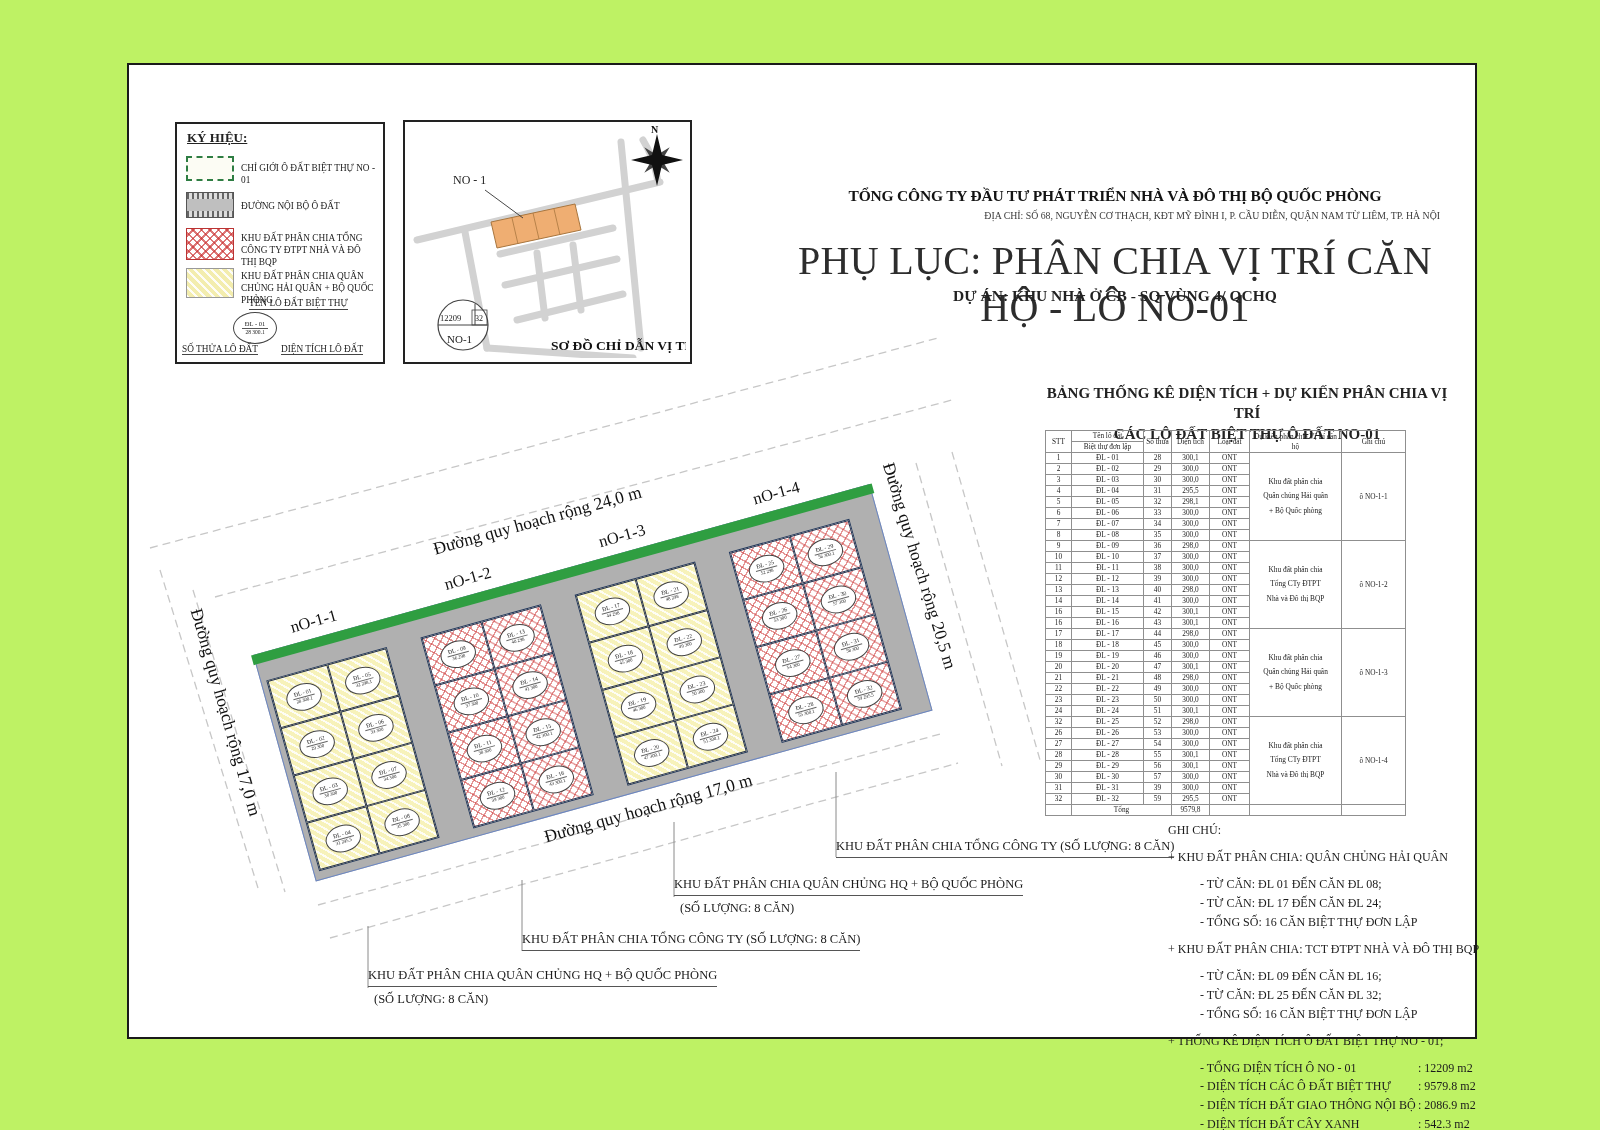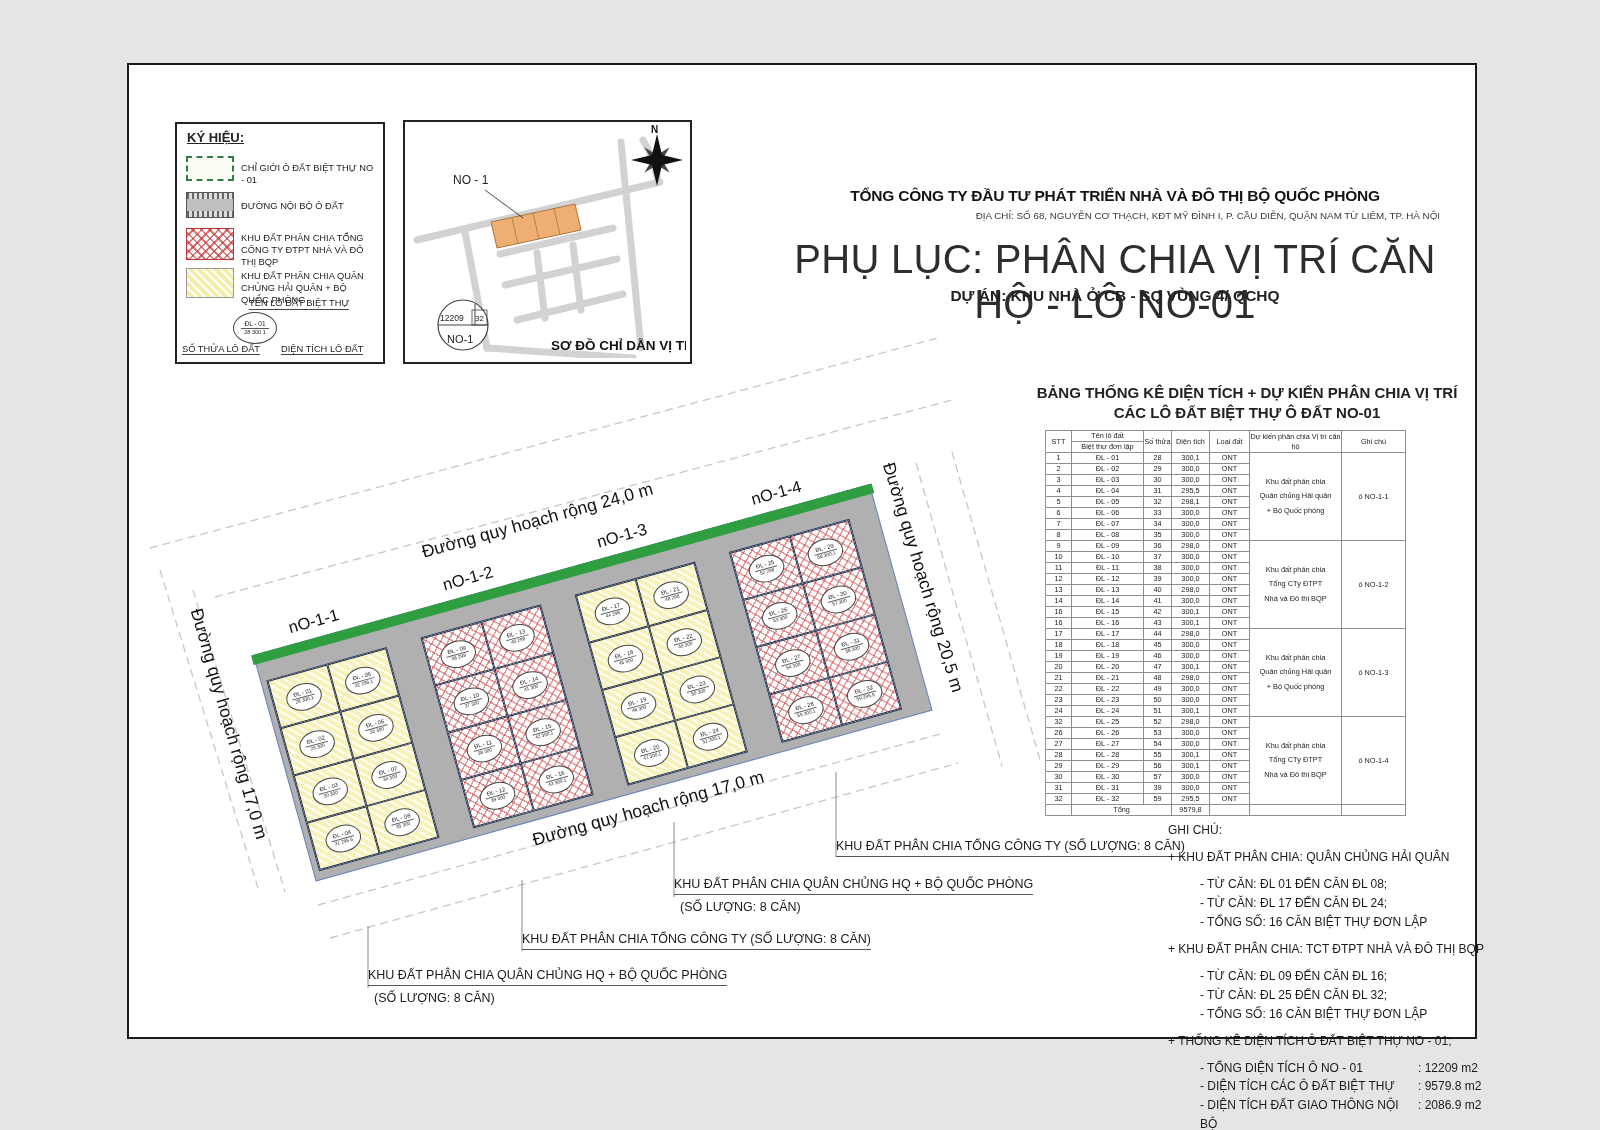--- a/index.html
+++ b/index.html
@@ -1,17 +1,17 @@
 <!DOCTYPE html>
 <html><head>
 <meta charset="utf-8">
 <style>
   html,body{margin:0;padding:0;background:#fff;}
-  .page{position:relative;width:1600px;height:1130px;background:#e5e5e5;overflow:hidden;
-        font-family:Liberation Sans, sans-serif;color:#222;}
+  .page{position:relative;width:1600px;height:1130px;background:#bef264;overflow:hidden;
+        font-family:Liberation Serif, serif;color:#222;}
   .sheet{position:absolute;left:127px;top:63px;width:1346px;height:972px;border:2px solid #1a1a1a;background:#fff;}
 
   
   .legend{position:absolute;left:175px;top:122px;width:206px;height:238px;border:2px solid #222;background:#fff;}
   .lg-title{position:absolute;left:10px;top:6px;font-size:13px;font-weight:bold;text-decoration:underline;}
   .sw{position:absolute;left:9px;width:48px;box-sizing:border-box;}
   .sw-dash{top:32px;height:25px;border:2px dashed #2e7d43;background:#fcfcf4;}
   .sw-road{top:68px;height:26px;border:1px solid #555;
     background-image:repeating-linear-gradient(90deg,#666 0 1.5px,#ddd 1.5px 5px),
                      linear-gradient(#bfbfbf,#bfbfbf),

